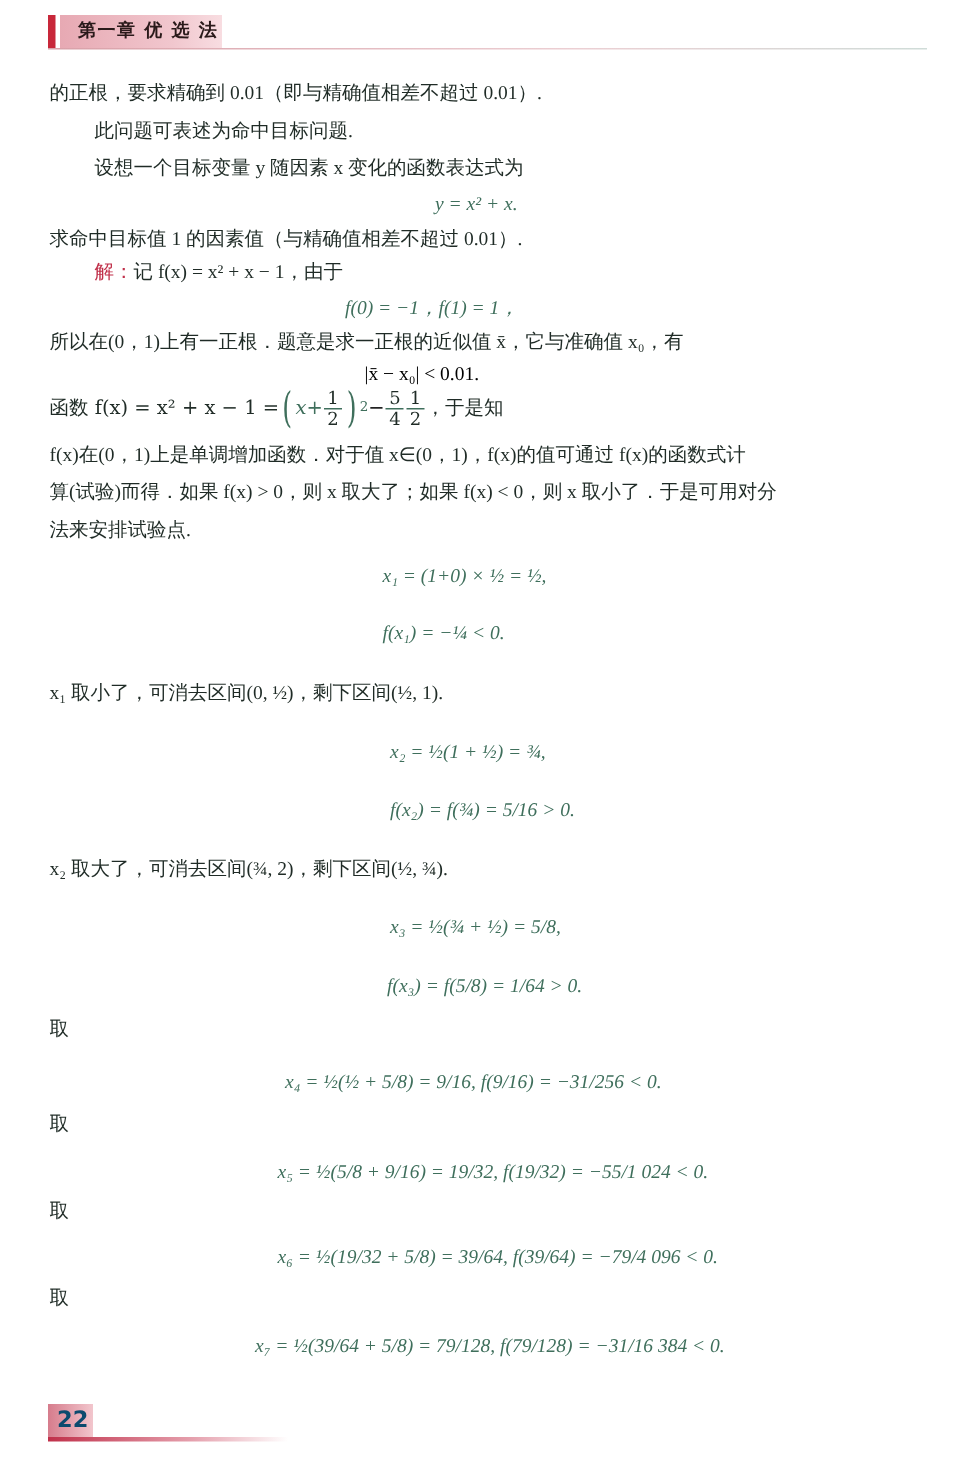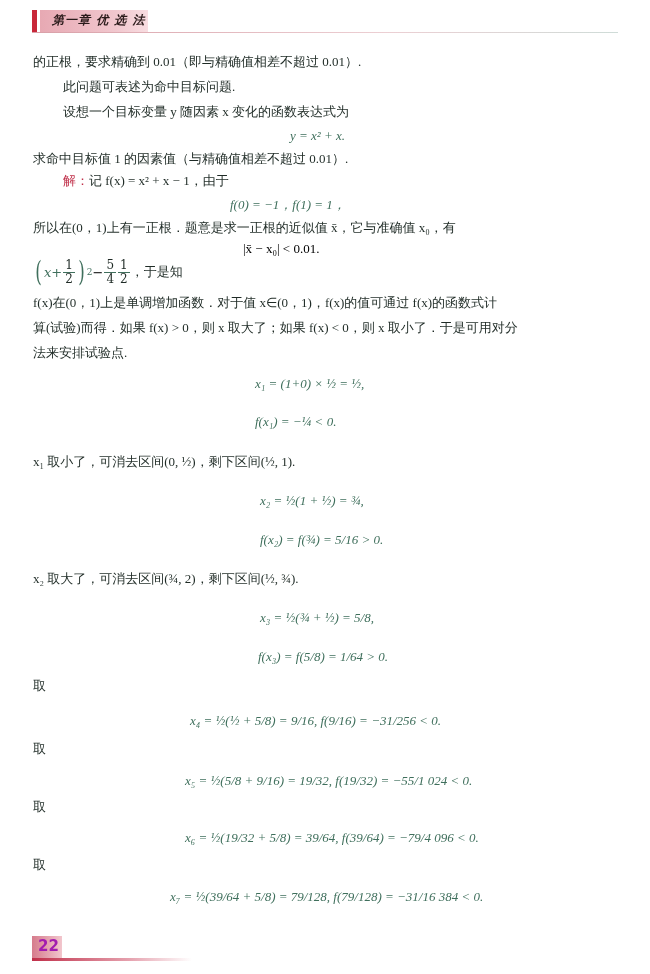--- a/index.html
+++ b/index.html
@@ -4,41 +4,41 @@
 <style>
   html, body { margin:0; padding:0; }
   body {
     width:650px; height:974px; background:#ffffff; position:relative; overflow:hidden;
     font-family:"DejaVu Serif", serif; color:#1e2a24;
   }
   .hdr-bar { position:absolute; left:32px; top:10px; width:5px; height:22px; background:#c8283a; }
   .hdr-tab { position:absolute; left:40px; top:10px; width:108px; height:22px;
     background:linear-gradient(90deg,#e7a9b3,#f1c7ce 70%,#f8dde1); }
   .hdr-title { position:absolute; left:52px; top:12px; font-family:"DejaVu Sans",sans-serif;
-    font-size:12px; font-weight:bold; font-style:italic; color:#2a1a1a; letter-spacing:1px; }
+    font-size:12px; font-weight:bold; color:#2a1a1a; letter-spacing:1px; }
   .hdr-line { position:absolute; left:32px; top:32px; width:586px; height:1px;
     background:linear-gradient(90deg,#d9a0a8,#eccfd3 60%,#cfdcd8); }
 
   .ln { position:absolute; font-size:13px; line-height:18px; white-space:nowrap; color:#1f2b26;font-family:Liberation Serif, serif; }
   .m { color:#000000; font-style:normal; }
   .mi { color:#3f6f5c; font-style:italic; }
   .red { color:#c0304a; }
 
   .eq { position:absolute; font-size:13px; color:#3f6f5c; white-space:nowrap;
     display:flex; align-items:center; }
   .fr { display:inline-flex; flex-direction:column; align-items:center; vertical-align:middle;
     font-size:12px; line-height:13px; margin:0 1px; }
   .fr .num { border-bottom:1px solid #3f6f5c; padding:0 2px; }
   .fr .den { padding:0 2px; }
   .par { font-size:28px; line-height:28px; font-weight:lighter; color:#3f6f5c; transform:scaleX(0.6); display:inline-block; }
 
   .ftr-bg { position:absolute; left:32px; top:936px; width:30px; height:22px;
     background:linear-gradient(90deg,#d67c8c,#f2c6cd); }
   .ftr-num { position:absolute; left:38px; top:937px; font-family:"DejaVu Sans",sans-serif;
-    font-size:15px; font-weight:bold; color:#a21caf; }
+    font-size:15px; font-weight:bold; color:#0c4a6e; }
   .ftr-line { position:absolute; left:32px; top:958px; width:160px; height:3px;
     background:linear-gradient(90deg,#c0304a,#e5a0ad 60%,rgba(255,255,255,0)); }
 </style>
 </head>
 <body>
 
 <div class="hdr-bar"></div>
 <div class="hdr-tab"></div>
 <div class="hdr-title">第一章  优 选 法</div>
 <div class="hdr-line"></div>
@@ -49,20 +49,21 @@
 <div class="ln mi" style="left:290px;top:127px">y = x² + x.</div>
 <div class="ln" style="left:33px;top:150px">求命中目标值 1 的因素值（与精确值相差不超过 0.01）.</div>
 <div class="ln" style="left:63px;top:172px">
   <span class="red">解：</span><span>记 f(x) = x² + x − 1，由于</span>
 </div>
 <div class="ln mi" style="left:230px;top:196px">f(0) = −1，f(1) = 1，</div>
 <div class="ln" style="left:33px;top:219px">所以在(0，1)上有一正根．题意是求一正根的近似值 x̄，它与准确值 x₀，有</div>
 <div class="ln m" style="left:243px;top:240px">|x̄ − x₀| &lt; 0.01.</div>
 
 <div class="eq" style="left:33px;top:258px;color:#1f2b26">
+  <span>函数 f(x) = x² + x − 1 = </span>
   <span class="par">(</span>
     <span class="mi">x+</span>
     <span class="fr">
       <span class="num">1</span>
       <span class="den">2</span>
     </span>
     <span class="par">)</span>
     <sup style="font-size:9px;color:#3f6f5c">2</sup>
   <span class="m">−</span>
     <span class="fr">

